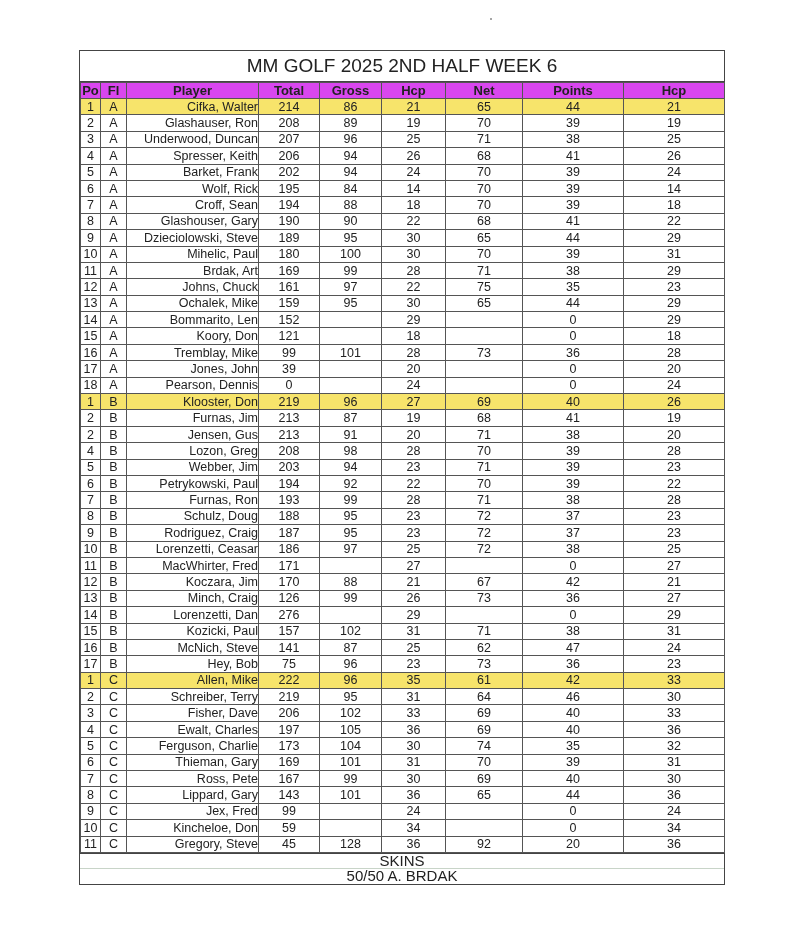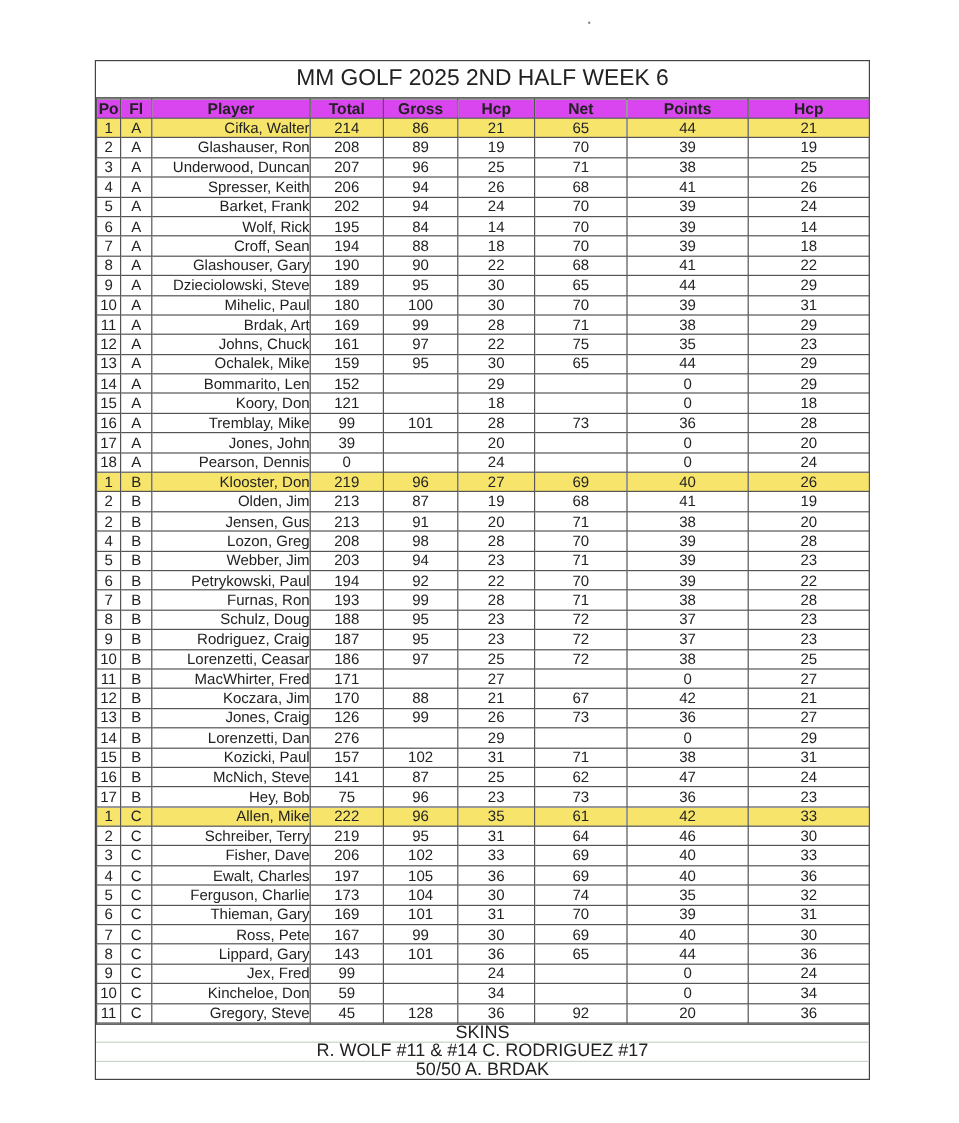--- a/index.html
+++ b/index.html
@@ -255,21 +255,21 @@
           <td>219</td>
           <td>96</td>
           <td>27</td>
           <td>69</td>
           <td>40</td>
           <td>26</td>
         </tr>
         <tr>
           <td>2</td>
           <td>B</td>
-          <td class="player">Olden, Jim</td>
+          <td class="player">Furnas, Jim</td>
           <td>213</td>
           <td>87</td>
           <td>19</td>
           <td>68</td>
           <td>41</td>
           <td>19</td>
         </tr>
         <tr>
           <td>2</td>
           <td>B</td>
@@ -376,21 +376,21 @@
           <td>170</td>
           <td>88</td>
           <td>21</td>
           <td>67</td>
           <td>42</td>
           <td>21</td>
         </tr>
         <tr>
           <td>13</td>
           <td>B</td>
-          <td class="player">Jones, Craig</td>
+          <td class="player">Minch, Craig</td>
           <td>126</td>
           <td>99</td>
           <td>26</td>
           <td>73</td>
           <td>36</td>
           <td>27</td>
         </tr>
         <tr>
           <td>14</td>
           <td>B</td>
@@ -553,16 +553,15 @@
           <td>128</td>
           <td>36</td>
           <td>92</td>
           <td>20</td>
           <td>36</td>
         </tr>
       </tbody>
   </table>
   <div class="skins">
     <div>SKINS</div>
-    <div>R. WOLF #11 &amp; #14  C. RODRIGUEZ #17</div>
     <div>50/50 A. BRDAK</div>
   </div>
 </div>
 
 </body></html>

